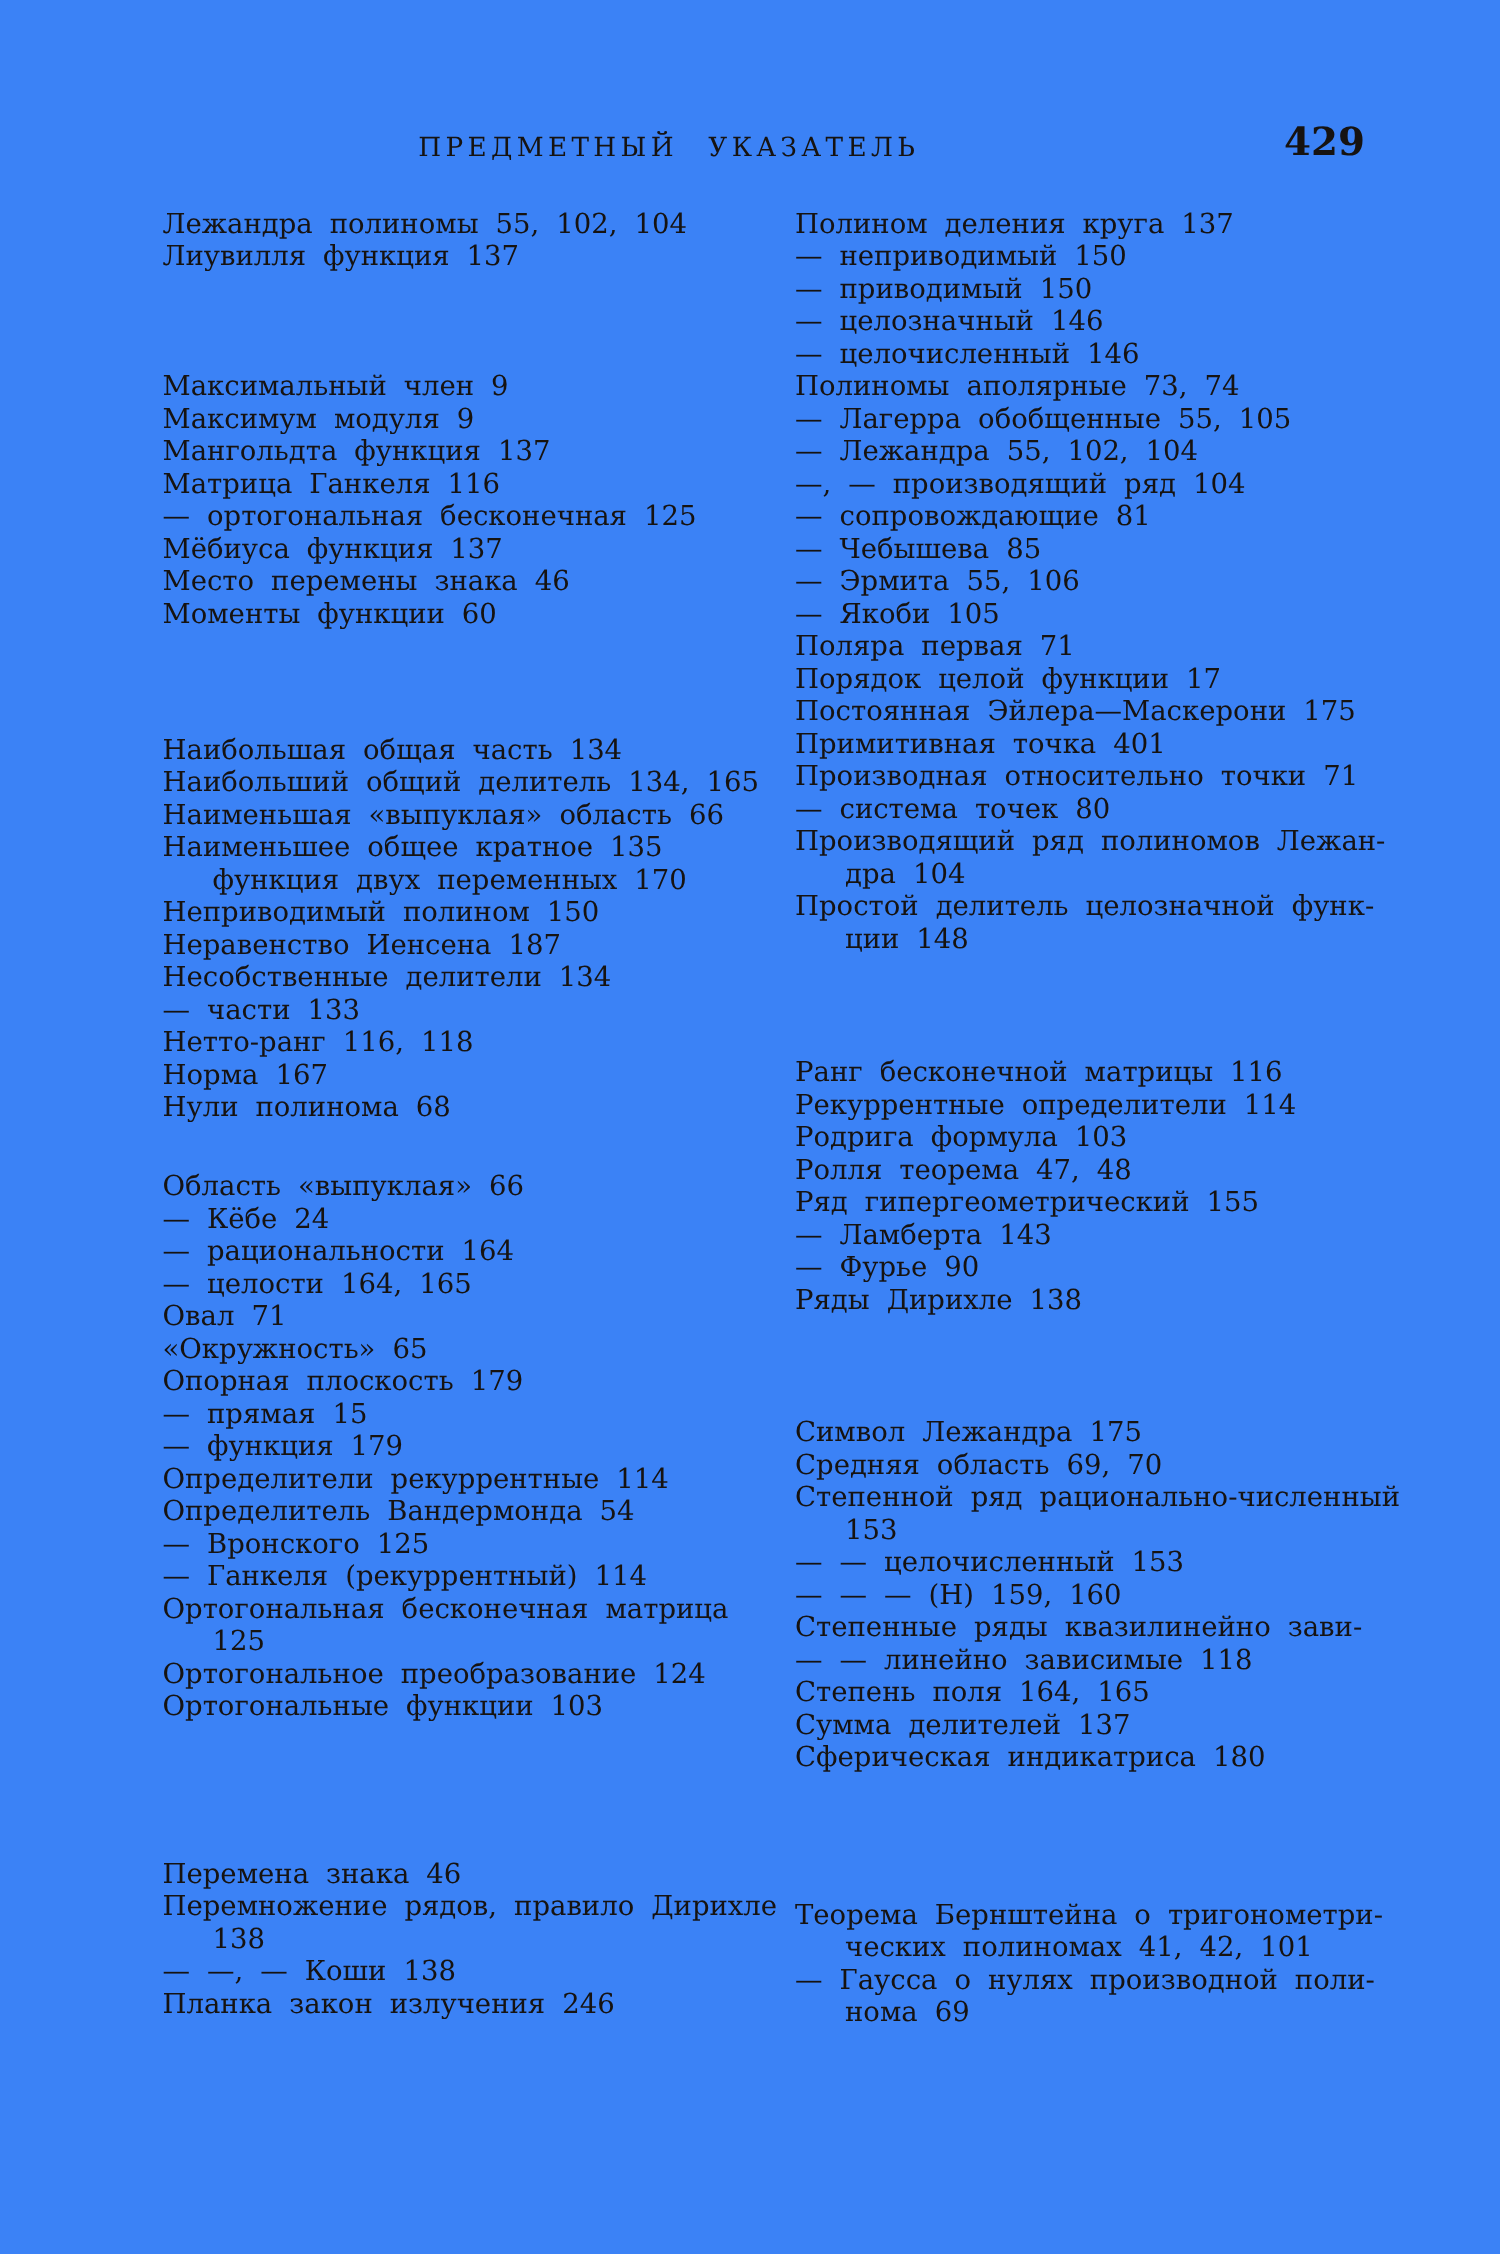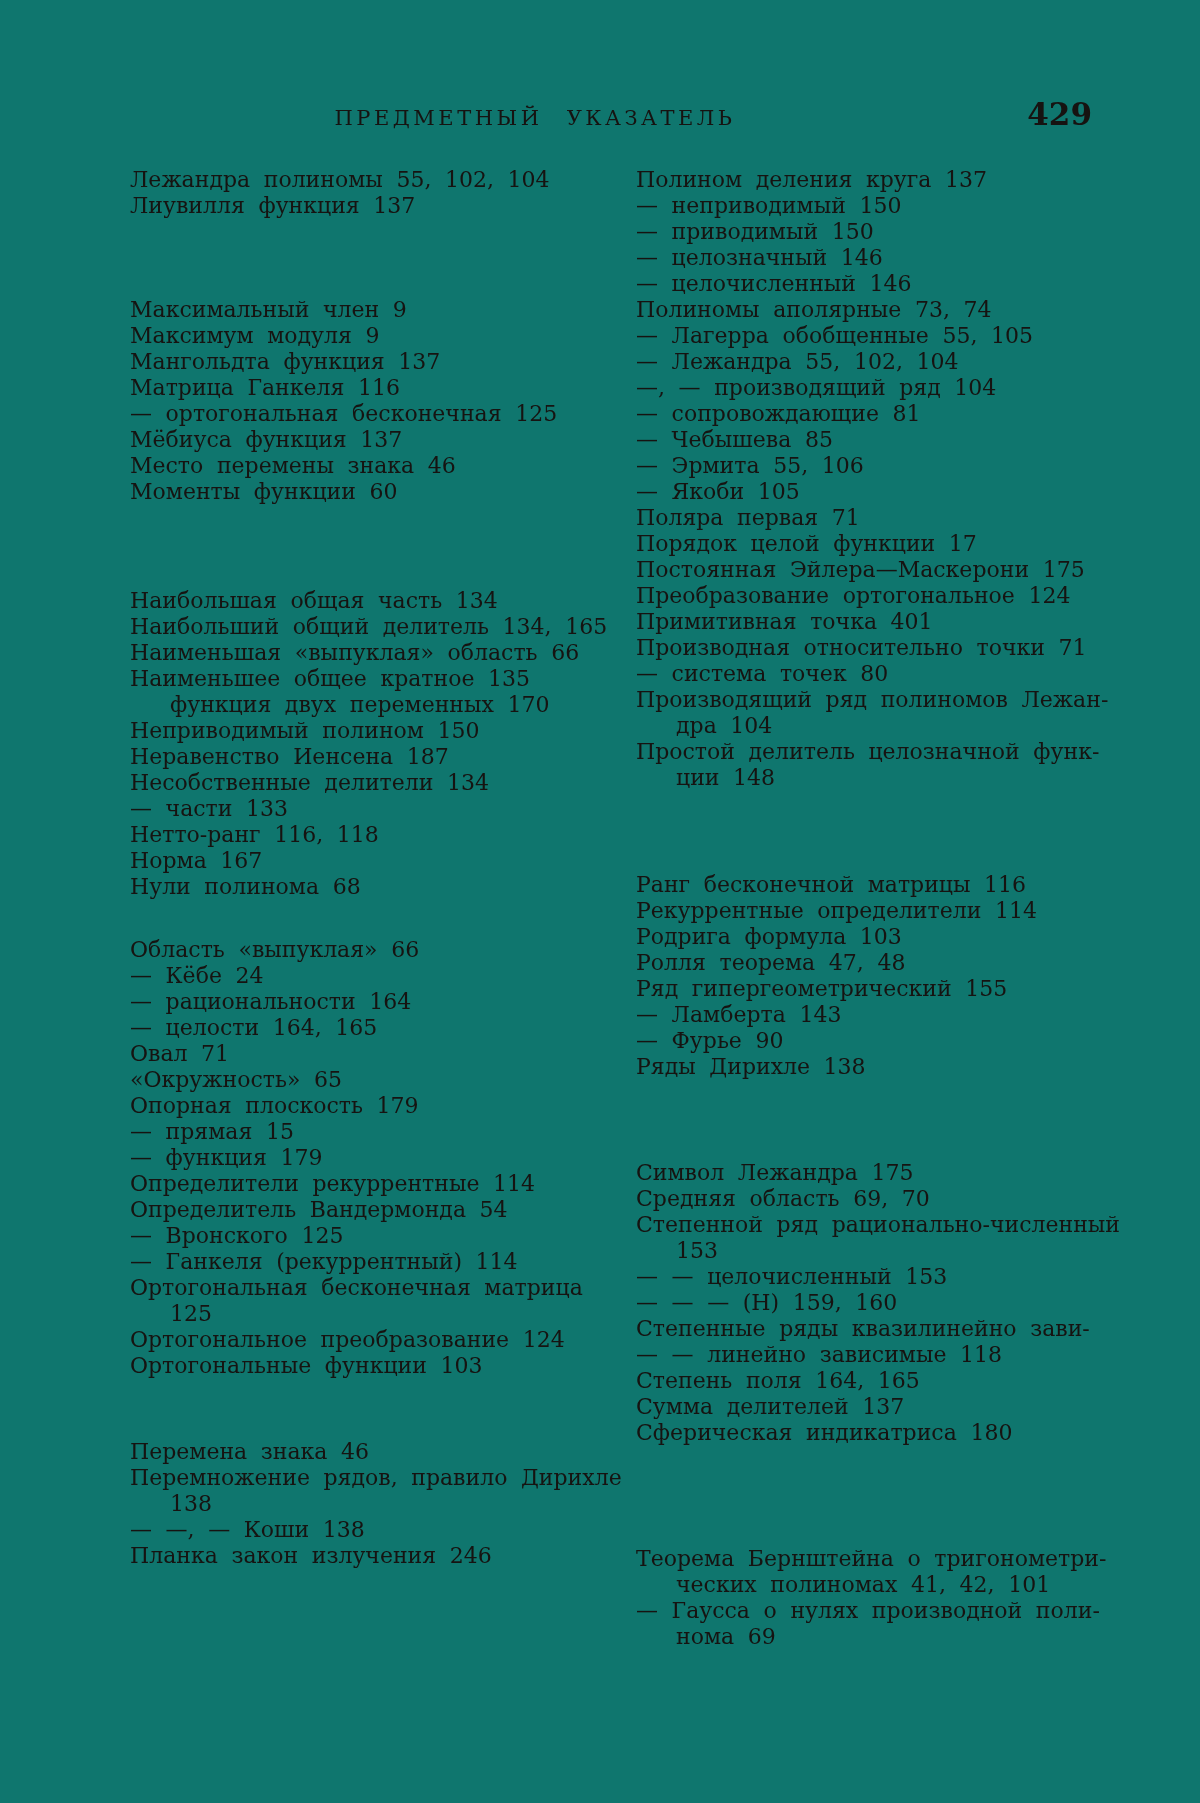--- a/index.html
+++ b/index.html
@@ -1,20 +1,20 @@
 <!DOCTYPE html>
 <html><head>
 <meta charset="utf-8">
 <style>
   html, body { margin: 0; padding: 0; background: #ffffff; }
   .page {
     position: relative;
     width: 1200px;
     height: 1803px;
-    background: #0f766e;
+    background: #3b82f6;
     overflow: hidden;
     font-family: "DejaVu Serif", "Liberation Serif", serif;
     color: #161311;
   }
   .title {
     position: absolute;
     top: 106px;
     left: 0;
     width: 1070px;
     text-align: center;
@@ -42,21 +42,21 @@
   .line {
     font-size: 22px;
     line-height: 26px;
     word-spacing: 0.3em;
     white-space: nowrap;
   }
   .line.cont { padding-left: 40px; }
   #col-left  .group:nth-child(1) { margin-bottom: 78px; }
   #col-left  .group:nth-child(2) { margin-bottom: 83px; }
   #col-left  .group:nth-child(3) { margin-bottom: 37px; }
-  #col-left  .group:nth-child(4) { margin-bottom: 60px; }
+  #col-left  .group:nth-child(4) { margin-bottom: 108px; }
   #col-right .group:nth-child(1) { margin-bottom: 81px; }
   #col-right .group:nth-child(2) { margin-bottom: 80px; }
   #col-right .group:nth-child(3) { margin-bottom: 100px; }
 </style>
 </head>
 <body>
 
 <div class="page">
   <div class="title">ПРЕДМЕТНЫЙ УКАЗАТЕЛЬ</div>
   <div class="pagenum">429</div>
@@ -128,21 +128,20 @@
           <div class="line">— Лагерра обобщенные 55, 105</div>
           <div class="line">— Лежандра 55, 102, 104</div>
           <div class="line">—, — производящий ряд 104</div>
           <div class="line">— сопровождающие 81</div>
           <div class="line">— Чебышева 85</div>
           <div class="line">— Эрмита 55, 106</div>
           <div class="line">— Якоби 105</div>
           <div class="line">Поляра первая 71</div>
           <div class="line">Порядок целой функции 17</div>
           <div class="line">Постоянная Эйлера—Маскерони 175</div>
-          <div class="line">Преобразование ортогональное 124</div>
           <div class="line">Примитивная точка 401</div>
           <div class="line">Производная относительно точки 71</div>
           <div class="line">— система точек 80</div>
           <div class="line">Производящий ряд полиномов Лежан-</div>
           <div class="line cont">дра 104</div>
           <div class="line">Простой делитель целозначной функ-</div>
           <div class="line cont">ции 148</div>
         </div>
         <div class="group">
           <div class="line">Ранг бесконечной матрицы 116</div>

